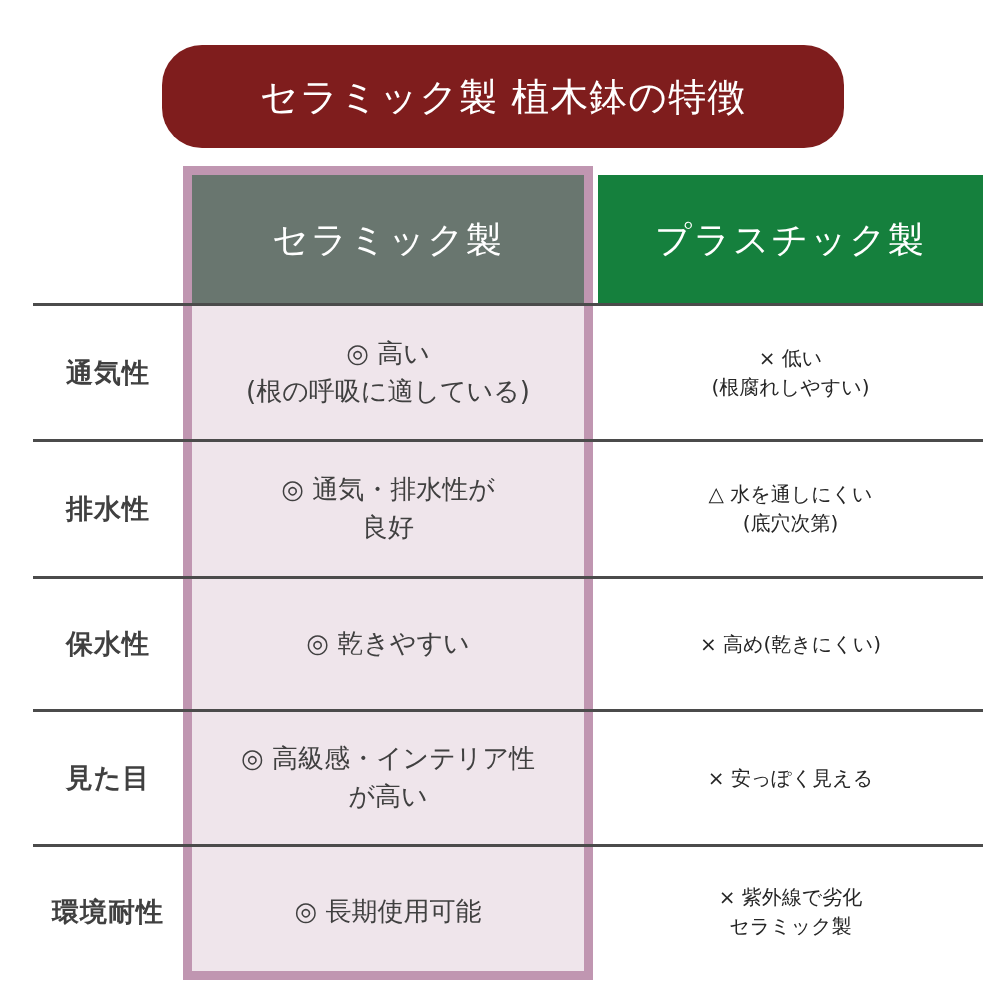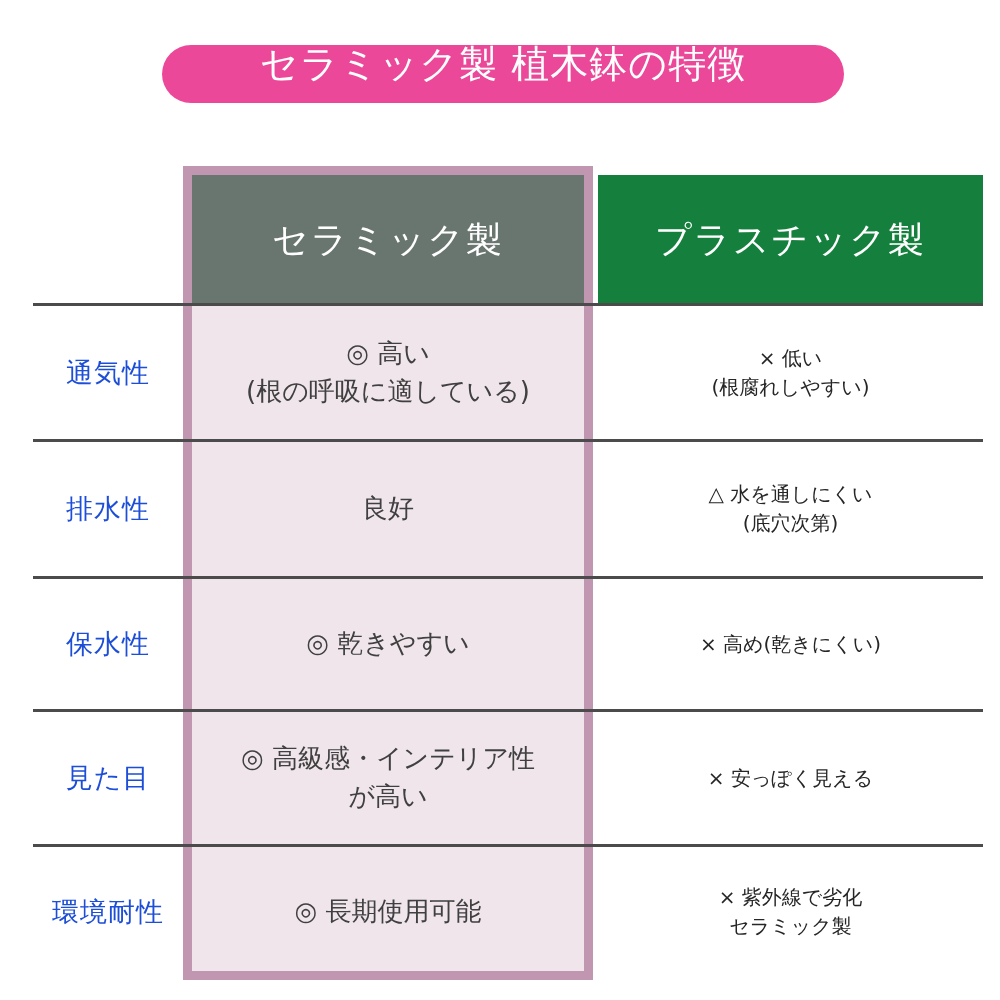--- a/index.html
+++ b/index.html
@@ -16,24 +16,25 @@
     color: #1a1a1a;
     -webkit-font-smoothing: antialiased;
   }
 
   
   #title-pill {
     position: absolute;
     left: 162px;
     top: 45px;
     width: 682px;
-    height: 58px;
-    background: #ec4899;
+    height: 103px;
+    background: #7f1d1d;
     border-radius: 40px;
     display: flex;
+    align-items: center;
     justify-content: center;
     box-sizing: border-box;
   }
   #title-text {
     color: #ffffff;
     font-size: 38px;
     font-weight: 400;
     letter-spacing: 1px;
     line-height: 1;
     white-space: nowrap;
@@ -110,22 +111,22 @@
 
   
   .row-label {
     position: absolute;
     left: 25px;
     width: 150px;
     display: flex;
     align-items: center;
     justify-content: center;
     font-size: 27px;
-    font-weight: 400;
-    color: #1d4ed8;
+    font-weight: 700;
+    color: #404040;
     letter-spacing: 1px;
     line-height: 1.1;
     text-align: center;
   }
 
   
   .cell-ceramic {
     position: absolute;
     left: 184px;
     width: 392px;
@@ -190,20 +191,21 @@
     <span class="cell-line">◎ 高い</span>
     <span class="cell-line">(根の呼吸に適している)</span>
   </div>
   <div class="cell-plastic" style="top:306px;height:133px">
     <span class="cell-line">× 低い</span>
     <span class="cell-line">(根腐れしやすい)</span>
   </div>
 
   <div class="row-label" style="top:442px;height:134px">排水性</div>
   <div class="cell-ceramic" style="top:442px;height:134px">
+    <span class="cell-line">◎ 通気・排水性が</span>
     <span class="cell-line">良好</span>
   </div>
   <div class="cell-plastic" style="top:442px;height:134px">
     <span class="cell-line">△ 水を通しにくい</span>
     <span class="cell-line">(底穴次第)</span>
   </div>
 
   <div class="row-label" style="top:579px;height:130px">保水性</div>
   <div class="cell-ceramic" style="top:579px;height:130px">
     <span class="cell-line">◎ 乾きやすい</span>

